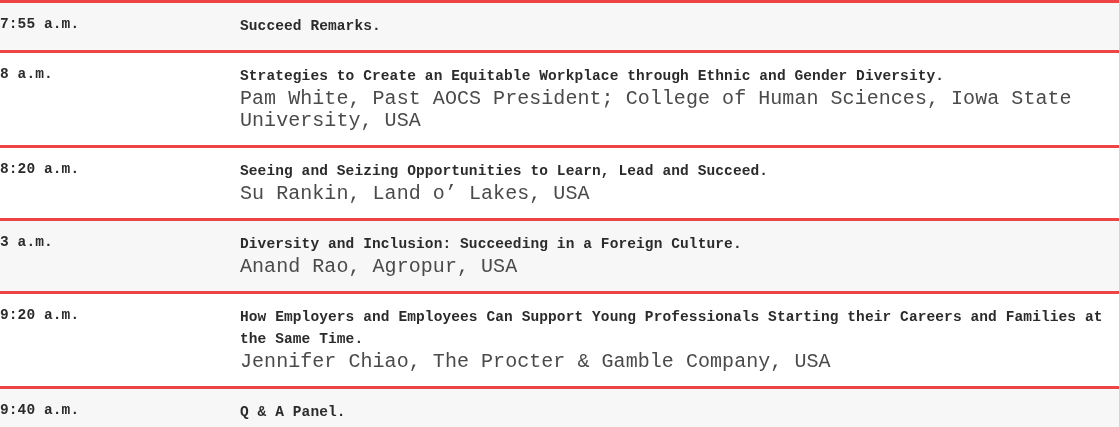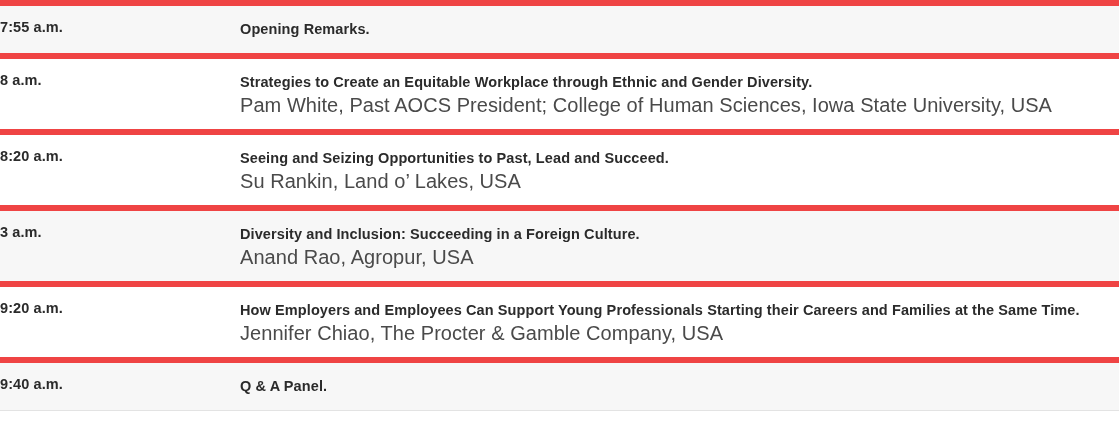--- a/index.html
+++ b/index.html
@@ -19,24 +19,25 @@
     border-collapse: collapse;
     table-layout: fixed;
   }
   #schedule-table tr.row-shaded > td {
     background: #f7f7f7;
   }
   #schedule-table tr.row-plain > td {
     background: #ffffff;
   }
   #schedule-table td {
-    border-top: 6px solid #ef4444;
+    border-top: 3px solid #ef4444;
     border-bottom: 1px solid #e3e3e3;
     padding: 12px 8px 13px 0;
     vertical-align: top;
+    font-family: Liberation Mono, monospace;
   }
   td.time-cell {
     width: 232px;
     padding-left: 14px;
     font-size: 14.5px;
     font-weight: bold;
     color: #2b2b2b;
     line-height: 18px;
     letter-spacing: 0.1px;
     white-space: nowrap;
@@ -65,35 +66,35 @@
   }
 </style>
 </head>
 <body>
 
 <table id="schedule-table">
   <tbody>
     <tr class="row-shaded">
       <td class="time-cell">7:55 a.m.</td>
       <td class="detail-cell">
-        <div class="session-title">Opening Remarks.</div>
+        <div class="session-title">Succeed Remarks.</div>
 
       </td>
     </tr>
     <tr class="row-plain">
       <td class="time-cell">8 a.m.</td>
       <td class="detail-cell">
         <div class="session-title">Strategies to Create an Equitable Workplace through Ethnic and Gender Diversity.</div>
         <div class="session-speaker">Pam White, Past AOCS President; College of Human Sciences, Iowa State University, USA</div>
       </td>
     </tr>
     <tr class="row-plain">
       <td class="time-cell">8:20 a.m.</td>
       <td class="detail-cell">
-        <div class="session-title">Seeing and Seizing Opportunities to Past, Lead and Succeed.</div>
+        <div class="session-title">Seeing and Seizing Opportunities to Learn, Lead and Succeed.</div>
         <div class="session-speaker">Su Rankin, Land o’ Lakes, USA</div>
       </td>
     </tr>
     <tr class="row-shaded">
       <td class="time-cell">3 a.m.</td>
       <td class="detail-cell">
         <div class="session-title">Diversity and Inclusion: Succeeding in a Foreign Culture.</div>
         <div class="session-speaker">Anand Rao, Agropur, USA</div>
       </td>
     </tr>

